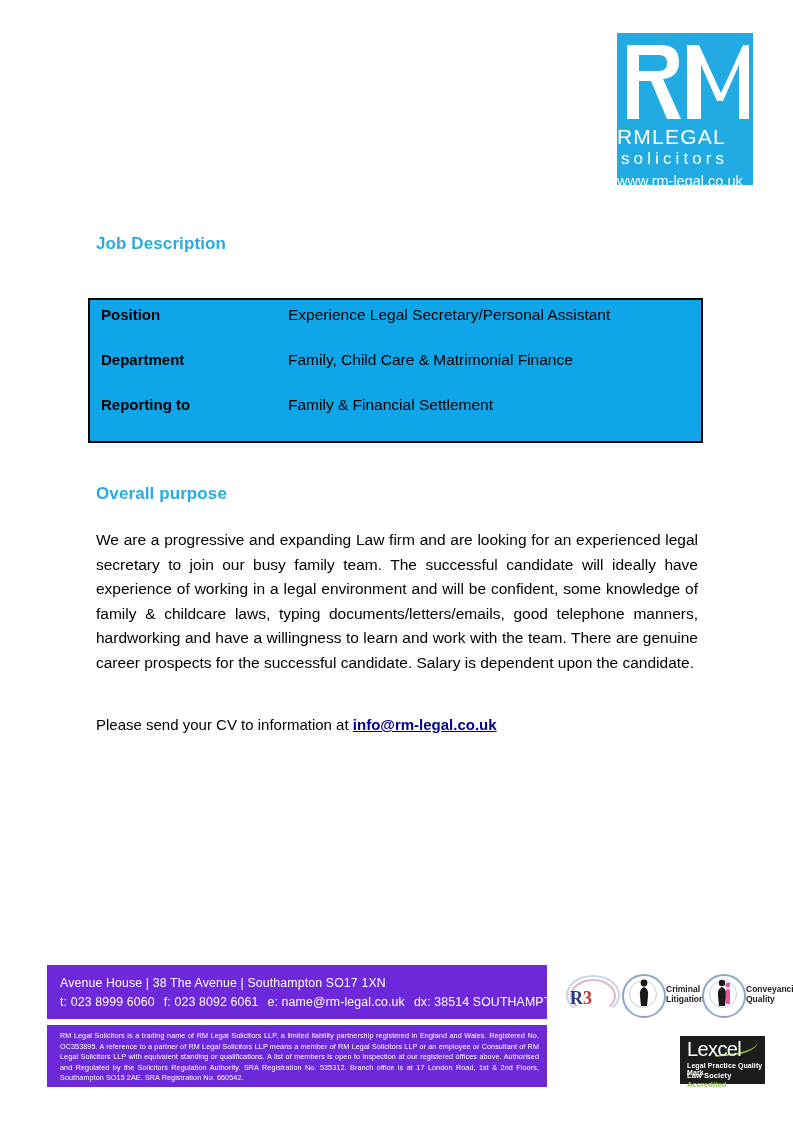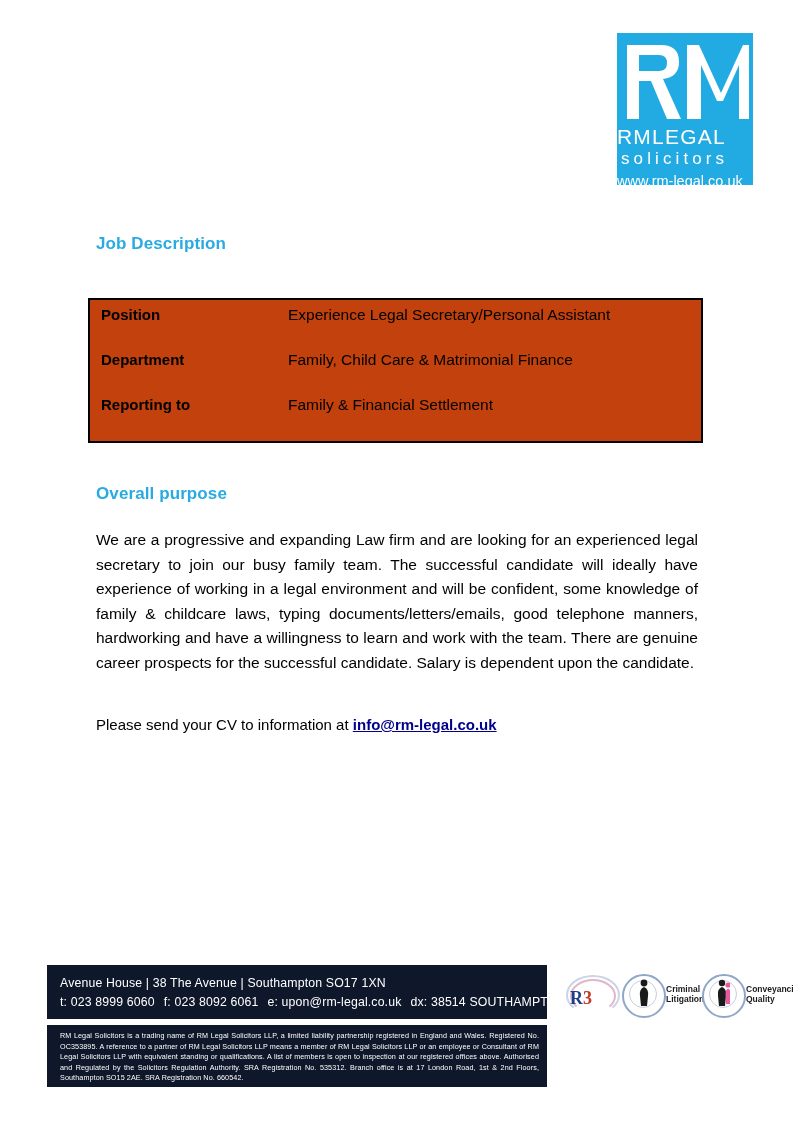--- a/index.html
+++ b/index.html
@@ -78,21 +78,21 @@
   #heading-job-description { left: 96px; top: 234px; }
   #heading-overall-purpose { left: 96px; top: 484px; }
 
   
   #info-table {
     position: absolute;
     left: 88px;
     top: 298px;
     width: 615px;
     height: 145px;
-    background: #c2410c;
+    background: #0ea5e9;
     border: 2.5px solid #000000;
     box-sizing: border-box;
   }
   #info-table .row {
     position: absolute;
     left: 0;
     width: 100%;
     height: 46px;
   }
   #info-table .row:nth-child(1) { top: 6px; }
@@ -136,21 +136,21 @@
   #cv-email {
     color: #00008B;
     text-decoration: underline;
     font-weight: 600;
   }
 
   
   .footer-band {
     position: absolute;
     left: 47px;
-    background: #0f172a;
+    background: #6d28d9;
     color: #ffffff;
     box-sizing: border-box;
   }
   #footer-address {
     top: 965px;
     width: 500px;
     height: 54px;
     padding: 9px 0 0 13px;
   }
   #footer-address .line {
@@ -376,21 +376,21 @@
 
 <div id="body-paragraph">We are a progressive and expanding Law firm and are looking for an experienced legal secretary to join our busy family team. The successful candidate will ideally have experience of working in a legal environment and will be confident, some knowledge of family &amp; childcare laws, typing documents/letters/emails, good telephone manners, hardworking and have a willingness to learn and work with the team. There are genuine career prospects for the successful candidate. Salary is dependent upon the candidate.</div>
 
 <div id="cv-line">
   <span>Please send your CV to information at </span><a id="cv-email" href="#">info@rm-legal.co.uk</a>
 </div>
 
 <div class="footer-band" id="footer-address">
   <div class="line">Avenue House | 38 The Avenue | Southampton SO17 1XN</div>
   <div class="line">
-    <span>t: 023 8999 6060</span><span class="spacer"></span><span>f: 023 8092 6061</span><span class="spacer"></span><span>e: upon@rm-legal.co.uk</span><span class="spacer"></span><span>dx: 38514 SOUTHAMPTON 3</span>
+    <span>t: 023 8999 6060</span><span class="spacer"></span><span>f: 023 8092 6061</span><span class="spacer"></span><span>e: name@rm-legal.co.uk</span><span class="spacer"></span><span>dx: 38514 SOUTHAMPTON 3</span>
   </div>
 </div>
 
 <div class="footer-band" id="footer-legal">
   <div class="legal-text">RM Legal Solicitors is a trading name of RM Legal Solicitors LLP, a limited liability partnership registered in England and Wales. Registered No. OC353895. A reference to a partner of RM Legal Solicitors LLP means a member of RM Legal Solicitors LLP or an employee or Consultant of RM Legal Solicitors LLP with equivalent standing or qualifications. A list of members is open to inspection at our registered offices above. Authorised and Regulated by the Solicitors Regulation Authority. SRA Registration No. 535312. Branch office is at 17 London Road, 1st &amp; 2nd Floors, Southampton SO15 2AE. SRA Registration No. 660542.</div>
 </div>
 
 <div id="accreditations-top">
 
   <div class="badge" id="badge-r3">
@@ -423,14 +423,21 @@
       <div>Conveyancing</div>
       <div>Quality</div>
     </div>
   </div>
 
 </div>
 
 <div id="accreditations-bottom">
 
 
+  <div class="badge" id="badge-lexcel">
+    <div class="lex-box"></div>
+    <div class="lex-swoosh"></div>
+    <div class="lex-word">Lexcel</div>
+    <div class="lex-line1">Legal Practice Quality Mark</div>
+    <div class="lex-line2"><span>Law Society </span><span class="lex-accredited">Accredited</span></div>
+  </div>
 
 </div>
 
 </body></html>

